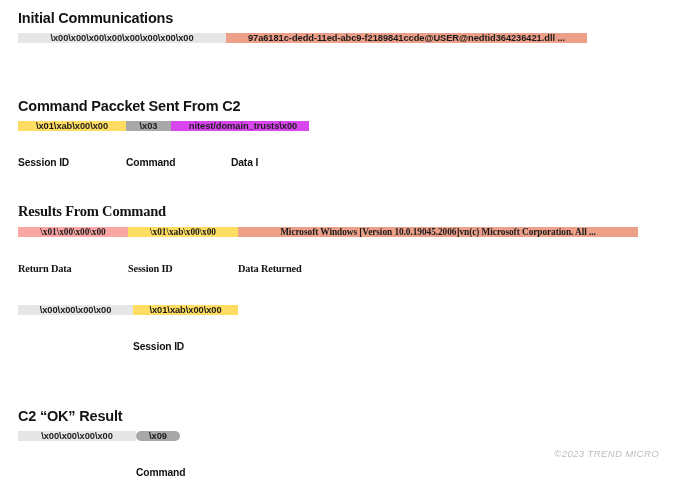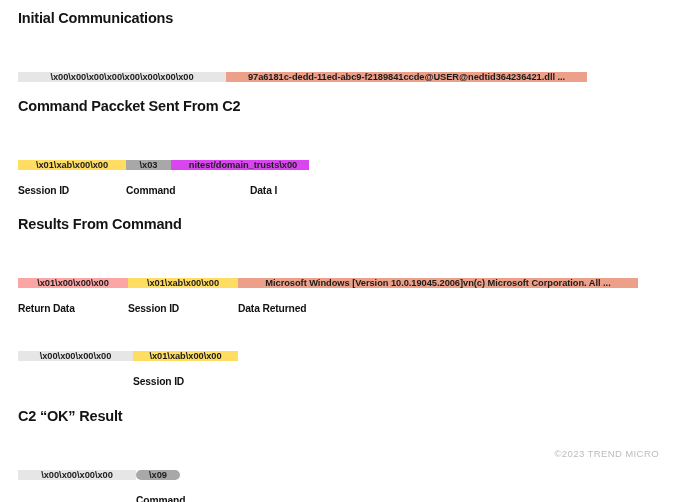--- a/index.html
+++ b/index.html
@@ -28,23 +28,22 @@
   .section-title {
     font-size: 14.5px;
     font-weight: bold;
     letter-spacing: -0.2px;
     color: #141414;
     margin: 0 0 7px 0;
     white-space: nowrap;
   }
   .packet-row {
     display: flex;
-    align-items: center;
+    align-items: flex-start;
     height: 32px;
-    margin-top: 35px;
   }
   .field {
     display: flex;
     align-items: center;
     justify-content: center;
     box-sizing: border-box;
     font-size: 9.3px;
     font-weight: bold;
     letter-spacing: -0.05px;
     color: #1c1c1c;
@@ -67,20 +66,21 @@
     white-space: nowrap;
   }
   .copyright {
     position: absolute;
     right: 22px;
     bottom: 27px;
     font-size: 9.6px;
     letter-spacing: 0.35px;
     color: #bdbdbd;
     white-space: nowrap;
+    font-style: italic;
   }
 </style>
 </head>
 <body>
 
 <div class="page">
 
   <div class="section" style="top:10px;">
     <div class="section-title">Initial Communications</div>
     <div class="packet-row">
@@ -92,25 +92,25 @@
   <div class="section" style="top:98px;">
     <div class="section-title">Command Paccket Sent From C2</div>
     <div class="packet-row">
       <div class="field" style="width:108px;background:#ffdd63;">\x01\xab\x00\x00</div>
       <div class="field" style="width:45px;background:#a8a8a8;">\x03</div>
       <div class="field" style="width:138px;background:#d946ef;padding-left:12px;">nitest/domain_trusts\x00</div>
     </div>
     <div class="labels-row">
       <div class="field-label" style="left:0px;">Session ID</div>
       <div class="field-label" style="left:108px;">Command</div>
-      <div class="field-label" style="left:204px;padding-left:28px;">Data I</div>
+      <div class="field-label" style="left:185px;padding-left:28px;">Data I</div>
     </div>
   </div>
 
-  <div class="section" style="top:216px;">
+  <div class="section" style="top:203px;font-family:Liberation Serif, serif;">
     <div class="section-title">Results From Command</div>
     <div class="packet-row">
       <div class="field" style="width:110px;background:#fca5a5;">\x01\x00\x00\x00</div>
       <div class="field" style="width:110px;background:#ffdd63;">\x01\xab\x00\x00</div>
       <div class="field" style="width:400px;background:#eda089;">Microsoft Windows [Version 10.0.19045.2006]vn(c) Microsoft Corporation. All ...</div>
     </div>
     <div class="labels-row">
       <div class="field-label" style="left:0px;">Return Data</div>
       <div class="field-label" style="left:110px;">Session ID</div>
       <div class="field-label" style="left:220px;">Data Returned</div>

